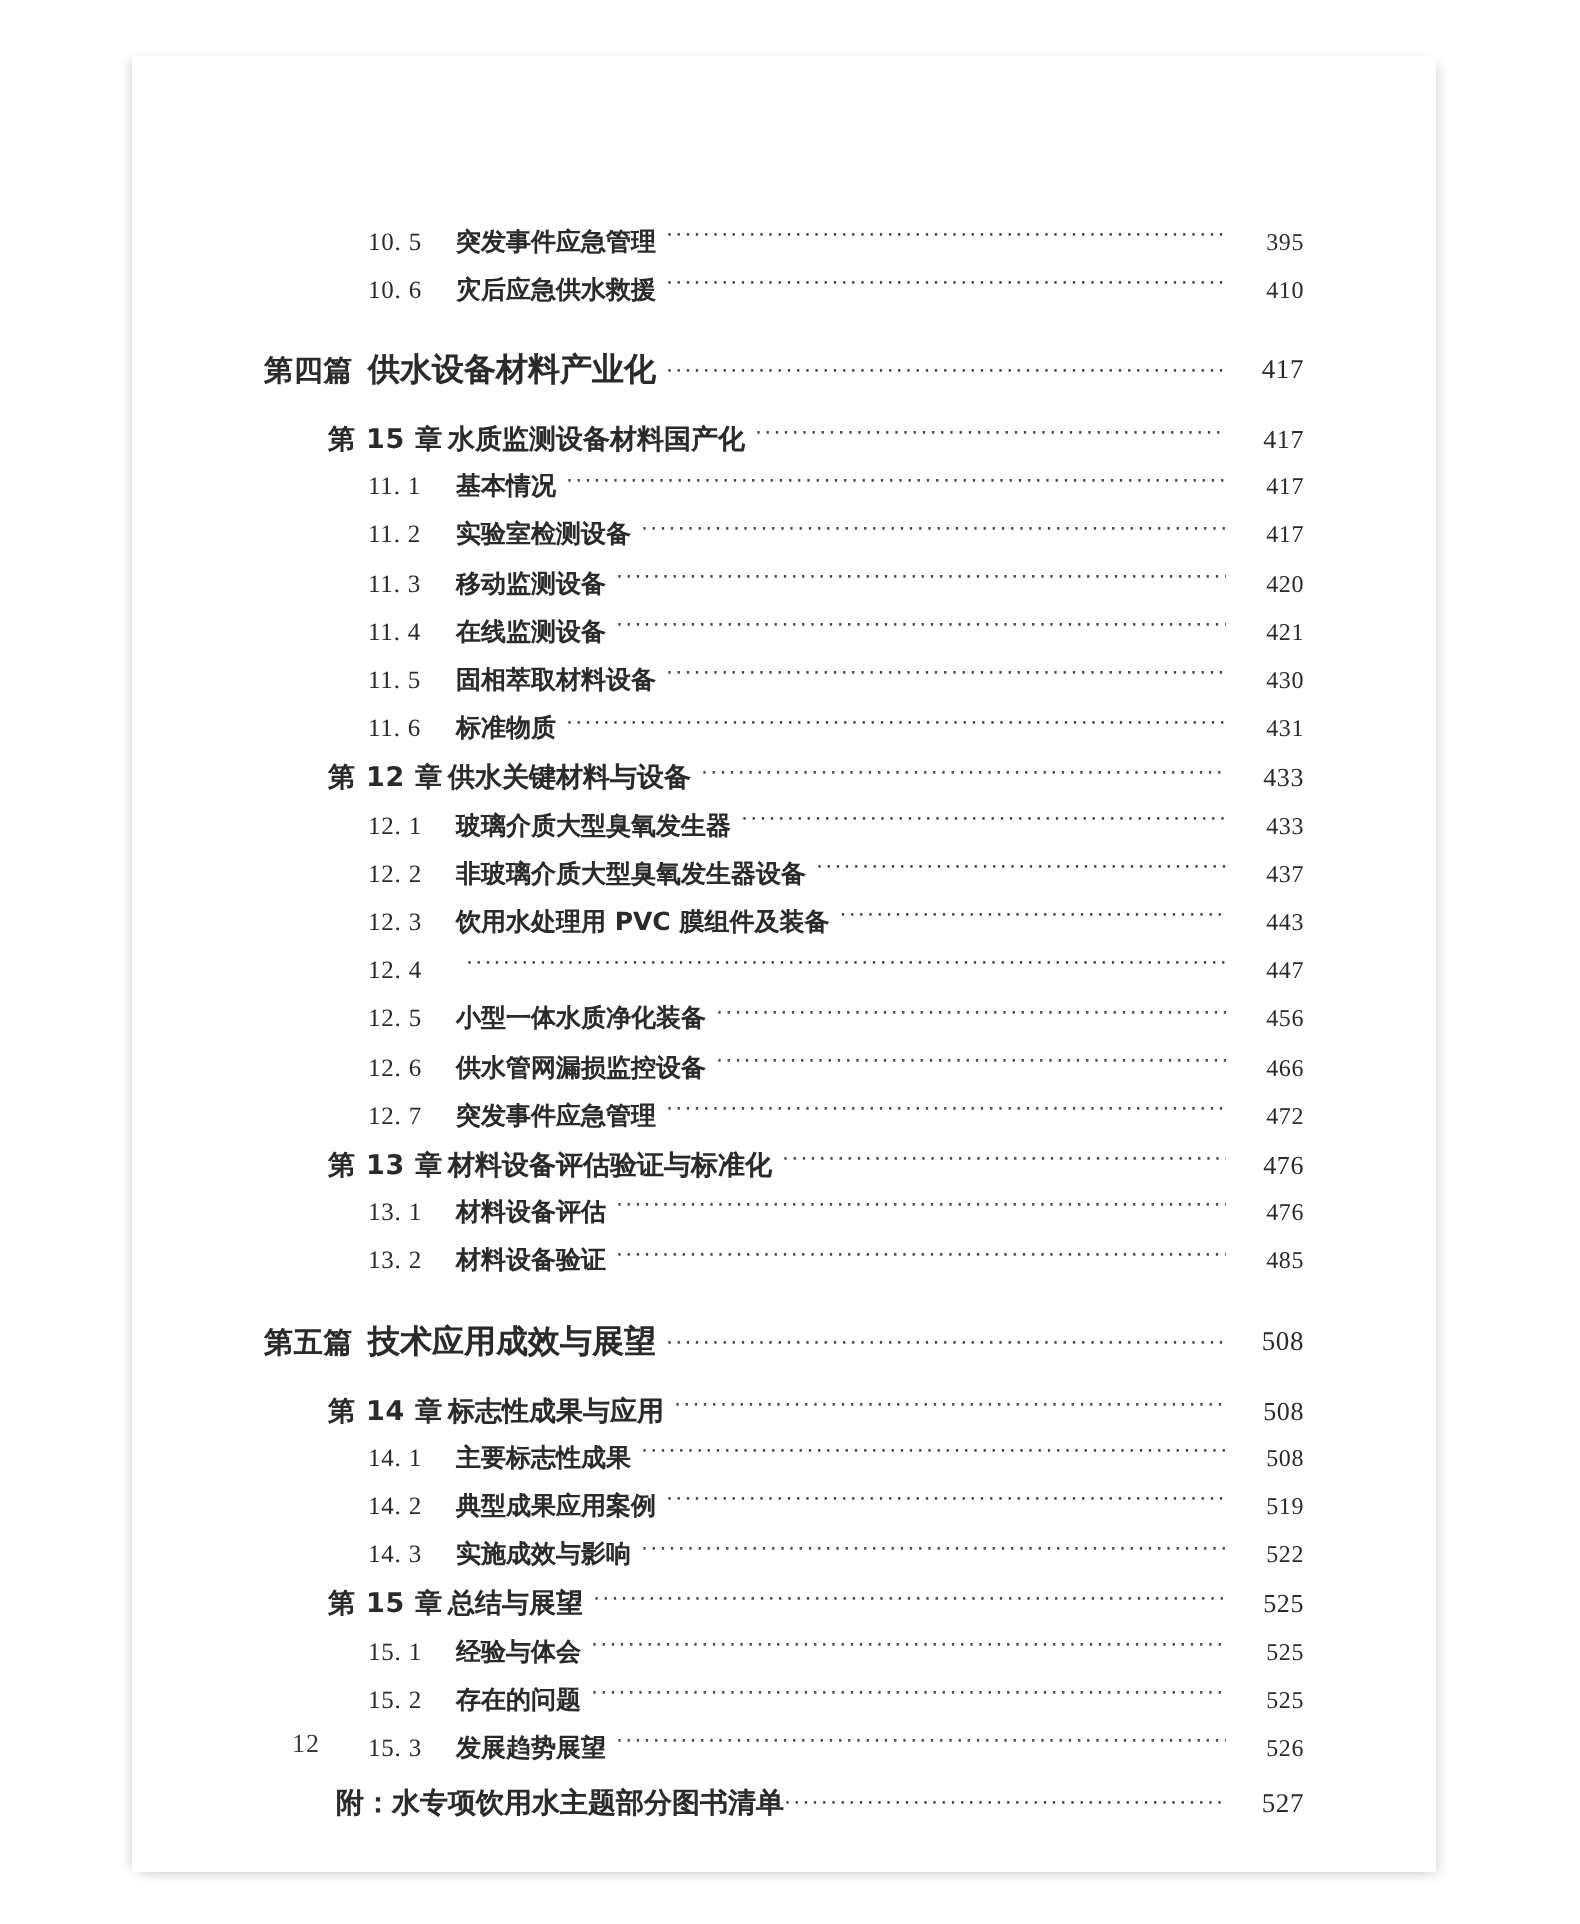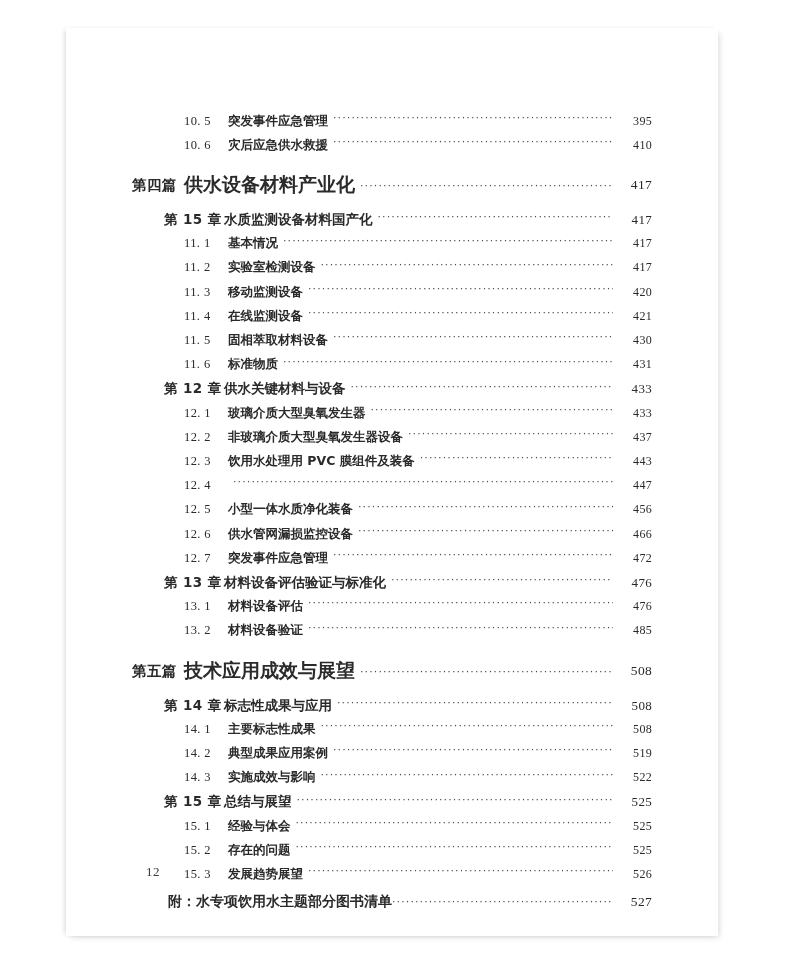--- a/index.html
+++ b/index.html
@@ -86,21 +86,21 @@
   .lvl-part {
     font-size: 14.5px;
   }
   .lvl-part .num {
     font-family: "DejaVu Sans", "Liberation Sans", sans-serif;
     font-weight: bold;
     width: 52px;
     margin-left: 0px;
   }
   .lvl-part .title {
-    font-size: 19px;
+    font-size: 16px;
   }
   .lvl-part .pagenum {
     font-size: 13.5px;
     font-weight: normal;
     font-family: "Liberation Serif", serif;
   }
 
   
   .lvl-chapter {
     font-size: 13.5px;

